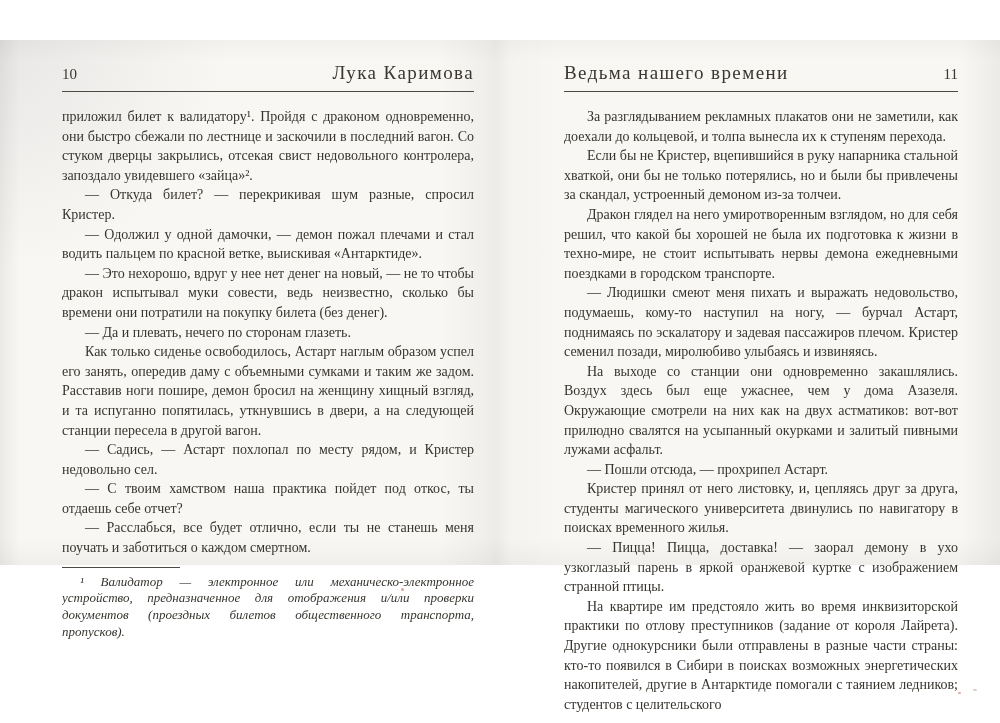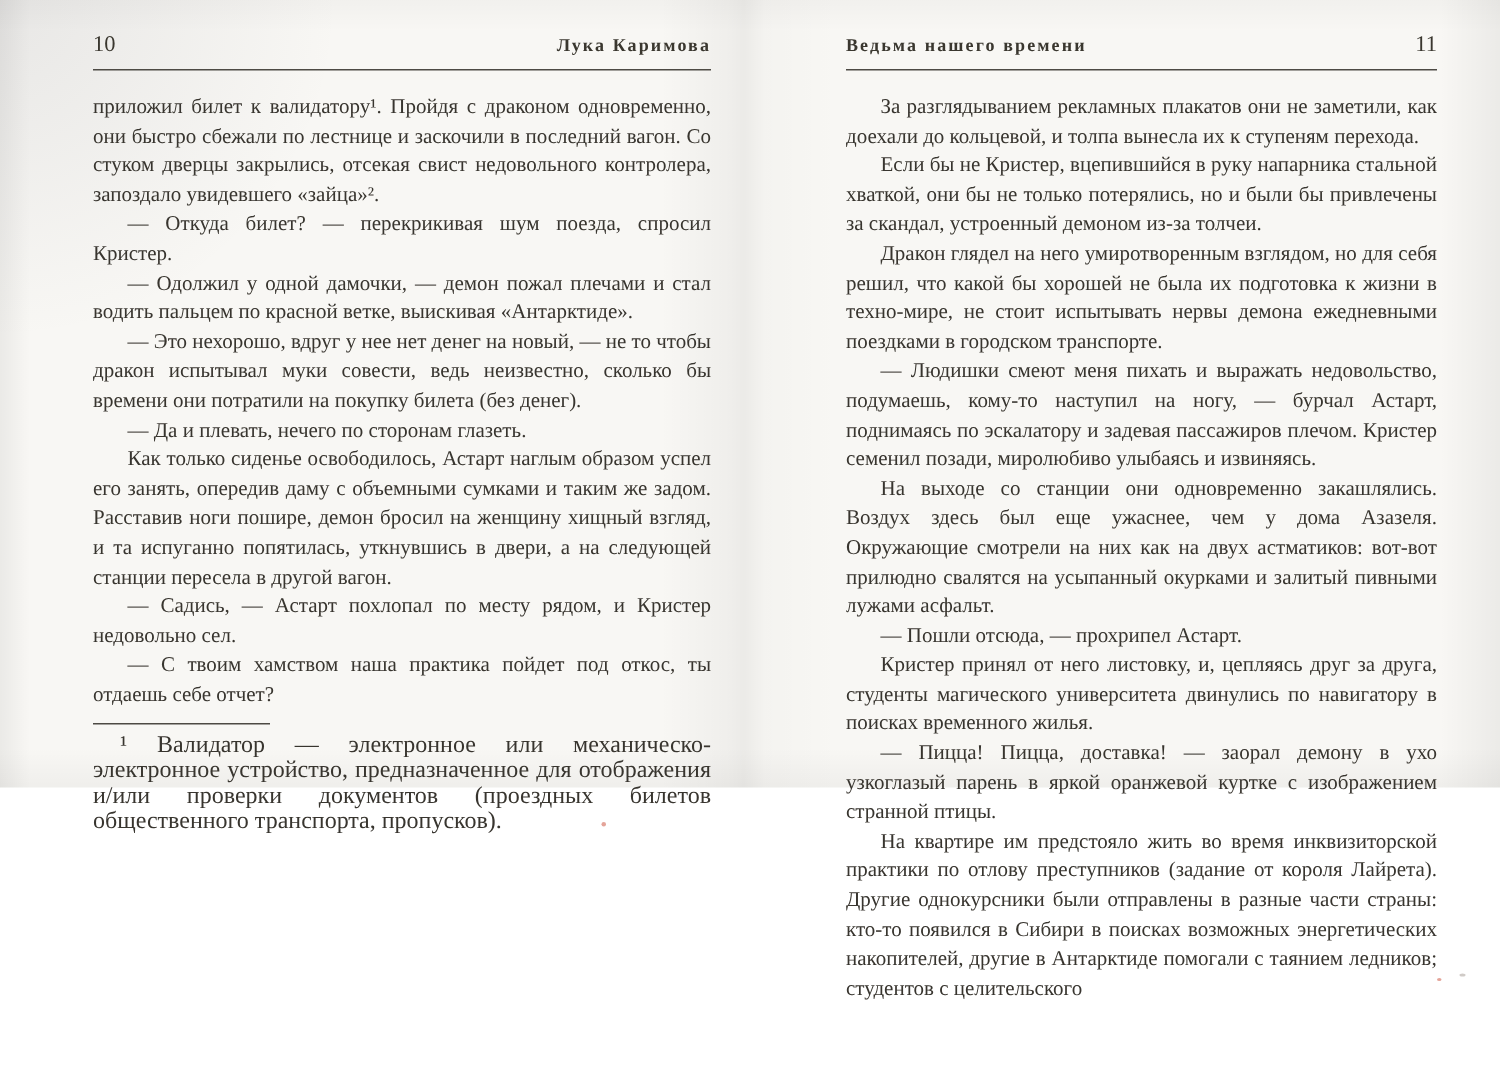--- a/index.html
+++ b/index.html
@@ -17,20 +17,21 @@
     width: 1000px;
     height: 525px;
     background-color: #f8f7f4;
     background-image:
       radial-gradient(circle at 0% 0%, rgba(90,90,100,0.10), rgba(0,0,0,0) 20%),
       linear-gradient(90deg, rgba(0,0,0,0.055) 0, rgba(0,0,0,0) 2%),
       linear-gradient(270deg, rgba(0,0,0,0.05) 0, rgba(0,0,0,0) 4%),
       linear-gradient(90deg, rgba(0,0,0,0) 44%, rgba(0,0,0,0.035) 48.6%, rgba(0,0,0,0.05) 49.6%, rgba(0,0,0,0.015) 51%, rgba(0,0,0,0) 56%),
       linear-gradient(180deg, rgba(0,0,0,0.028) 0, rgba(0,0,0,0) 4%, rgba(0,0,0,0) 95%, rgba(0,0,0,0.035) 100%);
     color: #38352f;
+    margin-top: 40px;
   }
   .page {
     position: absolute;
     top: 22px;
     height: 692px;
     overflow: hidden;
   }
   .page-left  { left: 62px;  width: 412px; }
   .page-right { left: 564px; width: 394px; }
   .page-header {
@@ -38,47 +39,47 @@
     justify-content: space-between;
     align-items: baseline;
     border-bottom: 1.5px solid #4d4a44;
     padding-bottom: 7px;
   }
   .page-num {
     font-size: 15px;
     color: #3a372f;
   }
   .running-head {
-    font-size: 12px;
+    font-size: 19px;
     letter-spacing: 1.4px;
     color: #3a372f;
-    font-weight: bold;
   }
   .body-text {
     margin-top: 15px;
     font-size: 14px;
     line-height: 19.6px;
     text-align: justify;
   }
   .para {
     margin: 0;
     text-indent: 23px;
   }
   .para.continued {
     text-indent: 0;
   }
   .footnote-rule {
     width: 118px;
     border-top: 1.4px solid #4d4a44;
     margin: 9px 0 6px 0;
   }
   .footnotes {
-    font-size: 16px;
+    font-size: 13px;
     line-height: 16.8px;
     text-align: justify;
+    font-style: italic;
   }
   .footnote {
     margin: 0;
     text-indent: 18px;
   }
   .speck {
     position: absolute;
     border-radius: 50%;
     background: rgba(205,90,70,0.55);
   }
@@ -91,27 +92,28 @@
 
 <div class="photo">
 
   <section class="page page-left">
     <header class="page-header">
       <span class="page-num">10</span>
       <span class="running-head">Лука Каримова</span>
     </header>
     <div class="body-text">
         <p class="para continued">приложил билет к валидатору¹. Пройдя с драконом одновременно, они быстро сбежали по лестнице и заскочили в последний вагон. Со стуком дверцы закрылись, отсекая свист недовольного контролера, запоздало увидевшего «зайца»².</p>
-        <p class="para">— Откуда билет? — перекрикивая шум поезда, спросил Кристер.</p>
+        <p class="para">— Откуда билет? — перекрикивая шум разные, спросил Кристер.</p>
         <p class="para">— Одолжил у одной дамочки, — демон пожал плечами и стал водить пальцем по красной ветке, выискивая «Антарктиде».</p>
         <p class="para">— Это нехорошо, вдруг у нее нет денег на новый, — не то чтобы дракон испытывал муки совести, ведь неизвестно, сколько бы времени они потратили на покупку билета (без денег).</p>
         <p class="para">— Да и плевать, нечего по сторонам глазеть.</p>
         <p class="para">Как только сиденье освободилось, Астарт наглым образом успел его занять, опередив даму с объемными сумками и таким же задом. Расставив ноги пошире, демон бросил на женщину хищный взгляд, и та испуганно попятилась, уткнувшись в двери, а на следующей станции пересела в другой вагон.</p>
         <p class="para">— Садись, — Астарт похлопал по месту рядом, и Кристер недовольно сел.</p>
         <p class="para">— С твоим хамством наша практика пойдет под откос, ты отдаешь себе отчет?</p>
+        <p class="para">— Расслабься, все будет отлично, если ты не станешь меня поучать и заботиться о каждом смертном.</p>
       </div>
     <div class="footnote-rule"></div>
     <div class="footnotes">
         <p class="footnote">¹ Валидатор — электронное или механическо-электронное устройство, предназначенное для отображения и/или проверки документов (проездных билетов общественного транспорта, пропусков).</p>
       </div>
   </section>
 
   <section class="page page-right">
     <header class="page-header">
       <span class="running-head">Ведьма нашего времени</span>

